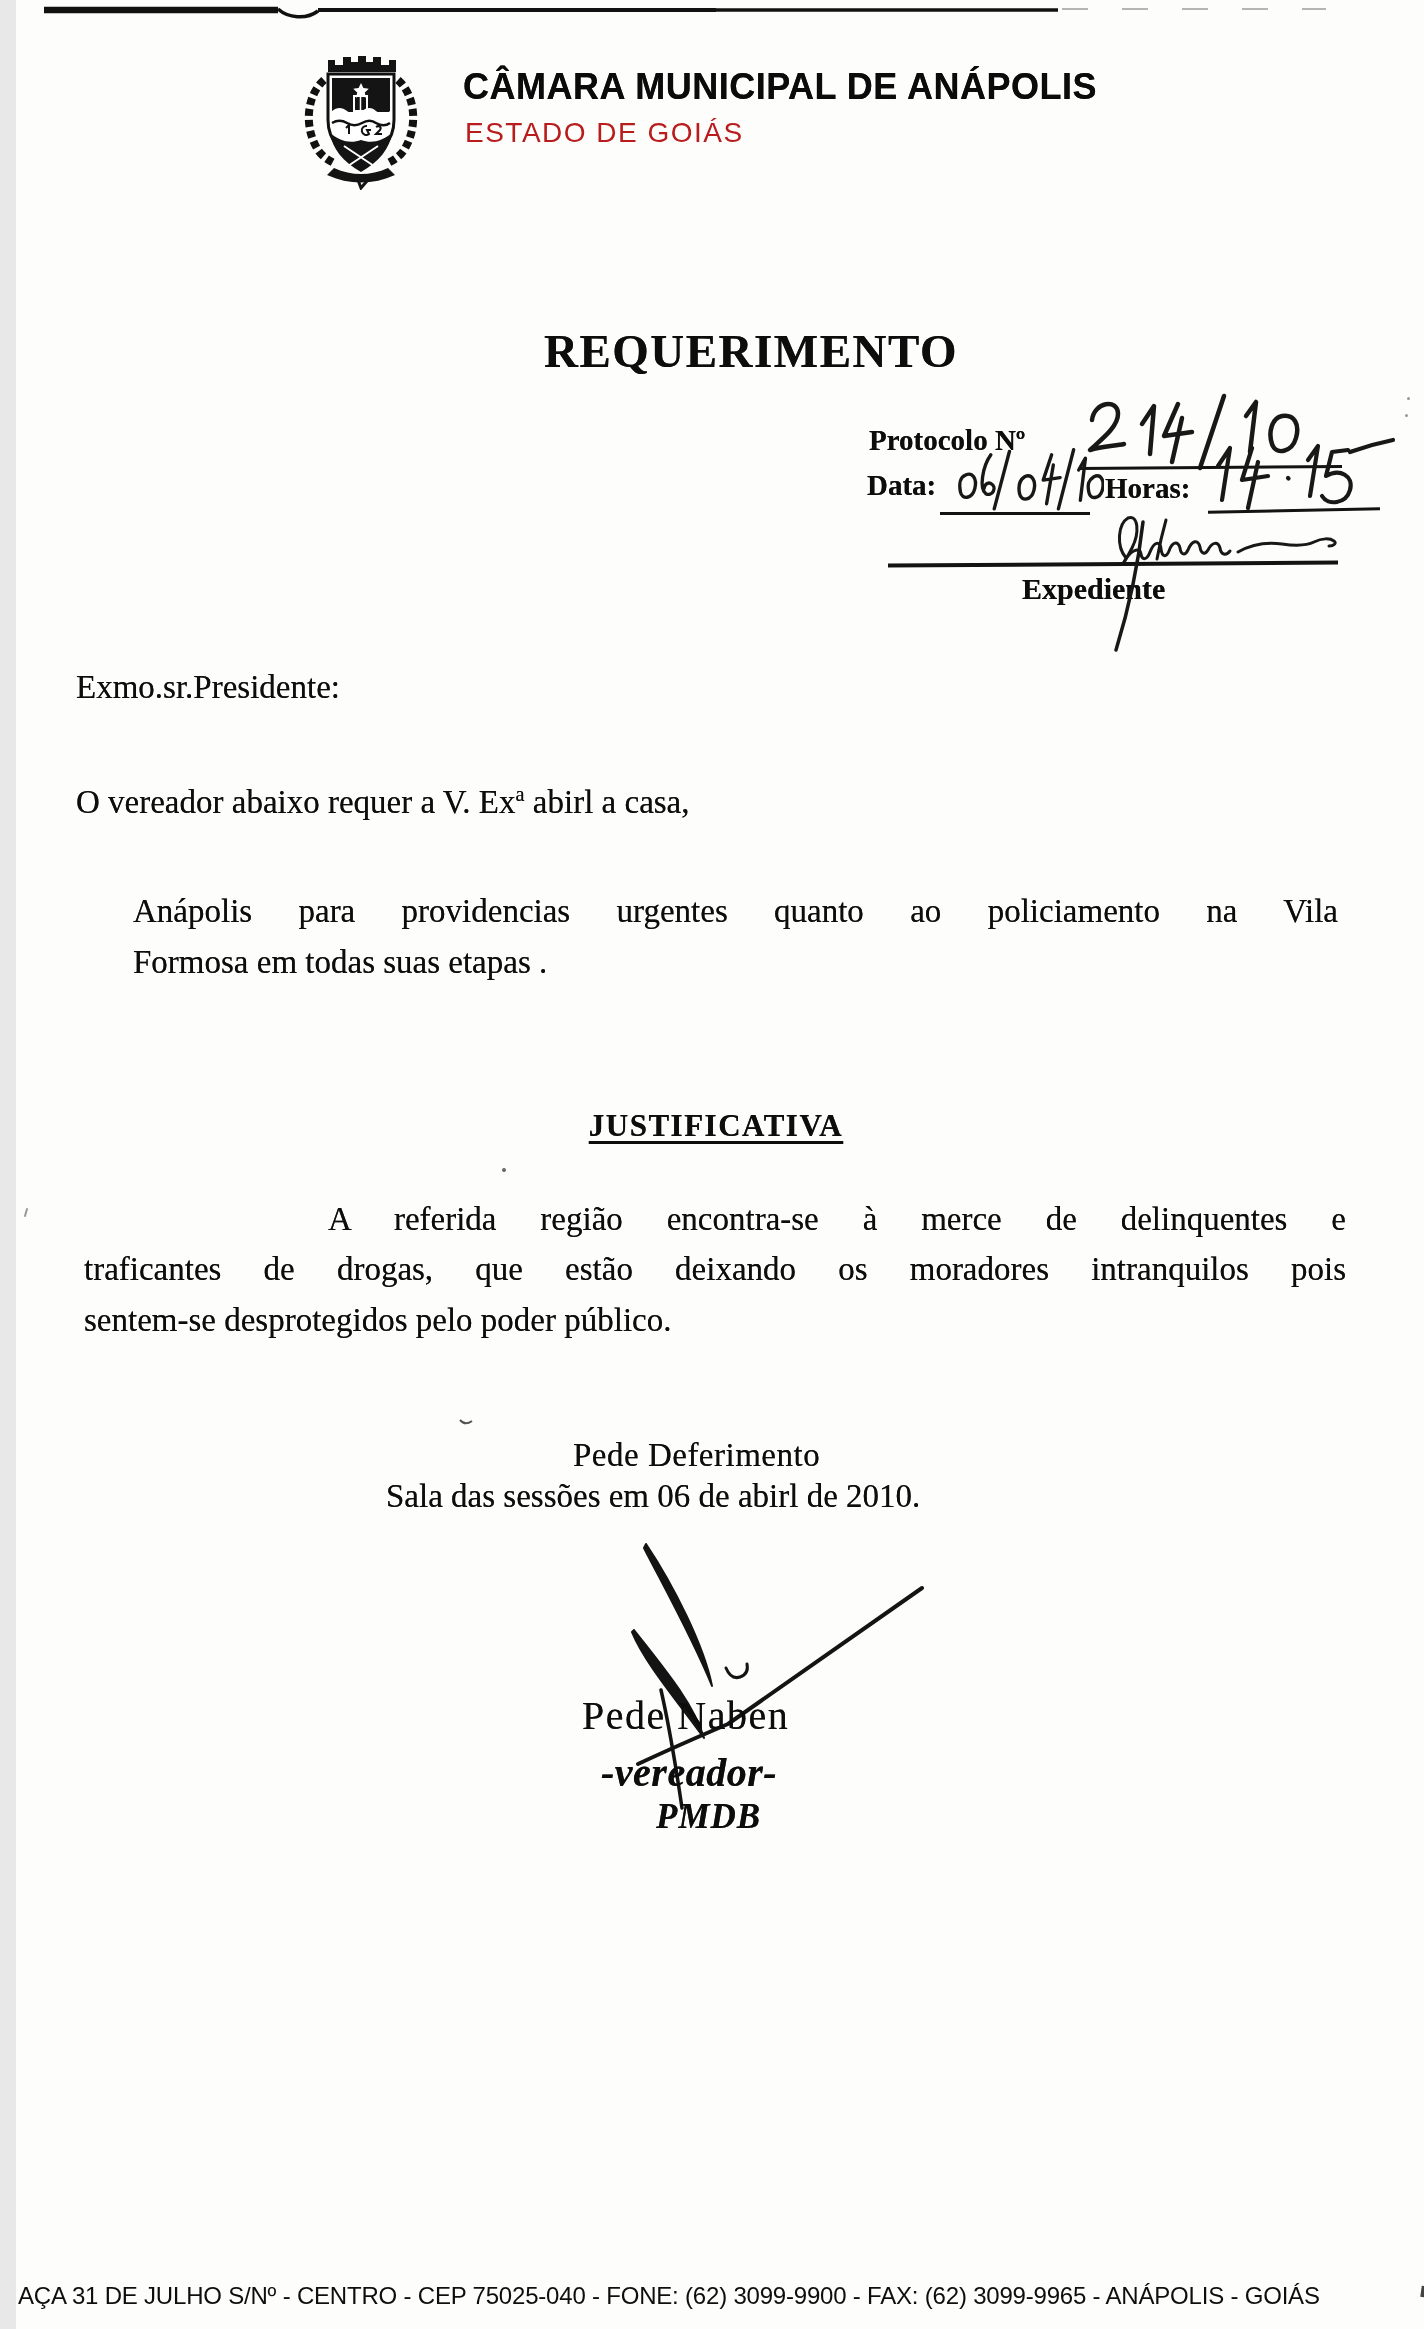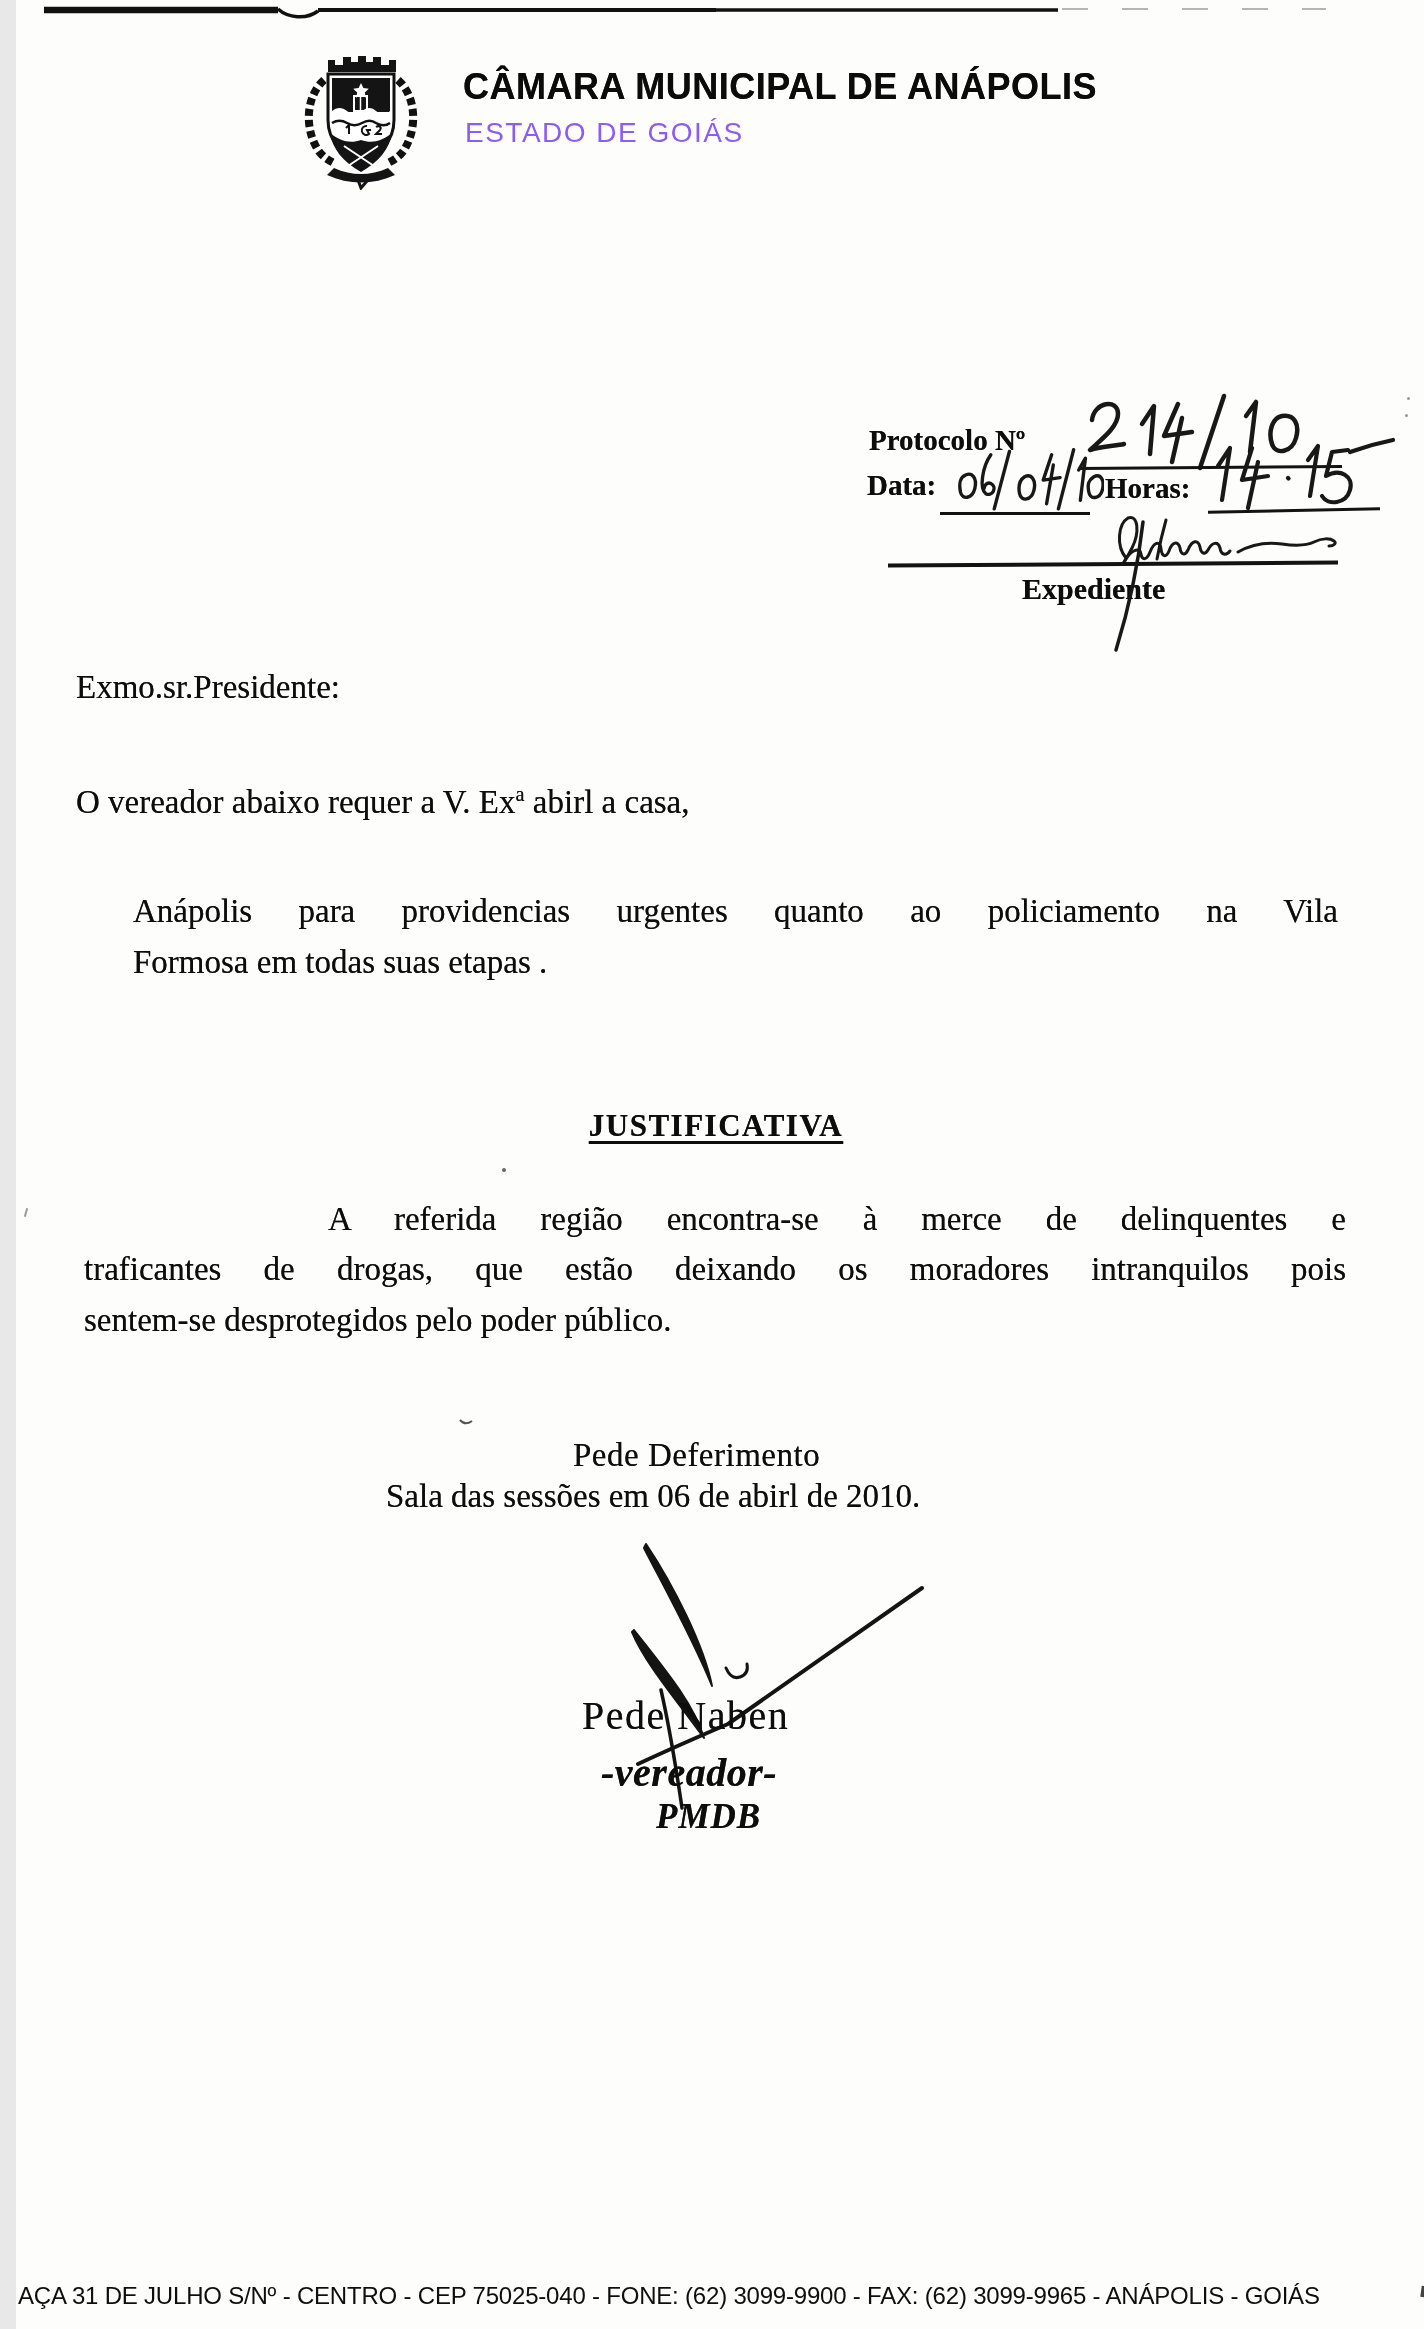--- a/index.html
+++ b/index.html
@@ -9,21 +9,21 @@
     background:#fdfdfb;
     overflow:hidden;
     font-family:"Liberation Serif", serif;
     color:#0d0d0d;
     margin-left:16px;
   }
   .abs{position:absolute;}
   .serif{font-family:"Liberation Serif", serif; text-shadow:0 0 .6px rgba(10,10,10,.75);}
   .sans{font-family:"Liberation Sans", sans-serif;}
   .org-name{font-weight:700;font-size:36px;letter-spacing:.5px;color:#0b0b0b;text-shadow:0 0 .5px rgba(0,0,0,.8);}
-  .org-sub{font-weight:400;font-size:28px;letter-spacing:1.5px;color:#8b5cf6;}
+  .org-sub{font-weight:400;font-size:28px;letter-spacing:1.5px;color:#b91c1c;}
   .doc-title{font-weight:700;font-size:47px;letter-spacing:1.5px;text-align:center;width:430px;}
   .proto-label{font-weight:700;font-size:29px;}
   .expediente{font-weight:700;font-size:30px;}
   .rule{background:#131313;}
   .body-text{font-size:33px;line-height:50.5px;}
   .jline{text-align:justify;text-align-last:justify;}
   .heading-just{font-weight:700;font-size:31px;letter-spacing:1.5px;text-align:center;width:560px;}
   .heading-just span{text-decoration:underline;text-decoration-thickness:3px;text-underline-offset:5px;}
   .sig-name{font-size:40px;letter-spacing:1.5px;}
   .sig-role{font-weight:700;font-style:italic;font-size:40px;letter-spacing:.5px;}
@@ -62,20 +62,21 @@
     <path d="M72,87 c3,-2 6,0 4,3 l-4,4 h6" stroke="#111" stroke-width="2" fill="none"></path>
     <path d="M26,93 c2,15 13,29 31,39 c18,-10 29,-24 31,-39 c-10,8 -20,11 -31,7 c-11,4 -21,1 -31,-7 z" fill="#141414"></path>
     <path d="M40,106 l33,22 M74,106 l-33,22" stroke="#fff" stroke-width="2"></path>
     <path d="M30,128 c18,8 36,8 54,0 l7,7 c-22,10 -46,10 -68,0 z" fill="#141414"></path>
     <path d="M54,140 l3,8 6,-7" stroke="#141414" stroke-width="3" fill="none"></path>
   </svg>
 
   <div class="abs sans org-name" style="left:447px;top:66px;">CÂMARA MUNICIPAL DE ANÁPOLIS</div>
   <div class="abs sans org-sub" style="left:449px;top:117px;">ESTADO DE GOIÁS</div>
 
+  <div class="abs serif doc-title" style="left:520px;top:324px;">REQUERIMENTO</div>
 
   <div class="abs serif proto-label" style="left:853px;top:424px;">Protocolo Nº</div>
 
   <svg class="abs" style="left:1062px;top:390px;" width="250" height="82" viewBox="0 0 250 82" aria-label="214/10">
     <g stroke="#181818" stroke-width="4.5" fill="none" stroke-linecap="round" stroke-linejoin="round">
       <path d="M14,30 C16,12 40,8 40,24 C40,38 20,52 12,60 C24,56 38,56 46,54"></path>
       <path d="M64,34 L76,16 L72,64"></path>
       <path d="M100,14 L86,46 L114,42 M104,28 L94,72"></path>
       <path d="M146,6 L122,78"></path>
       <path d="M168,26 L178,12 L172,62"></path>

